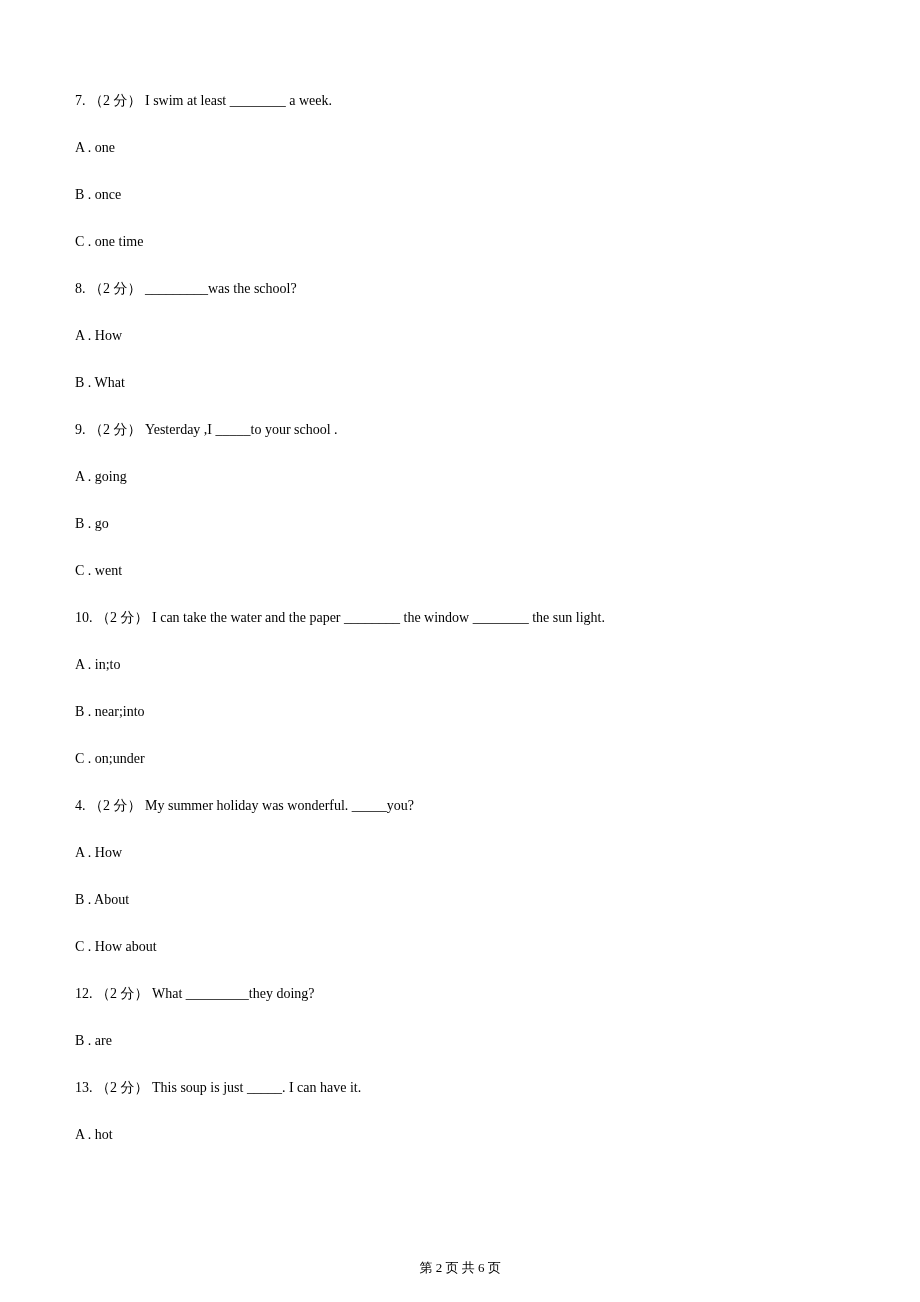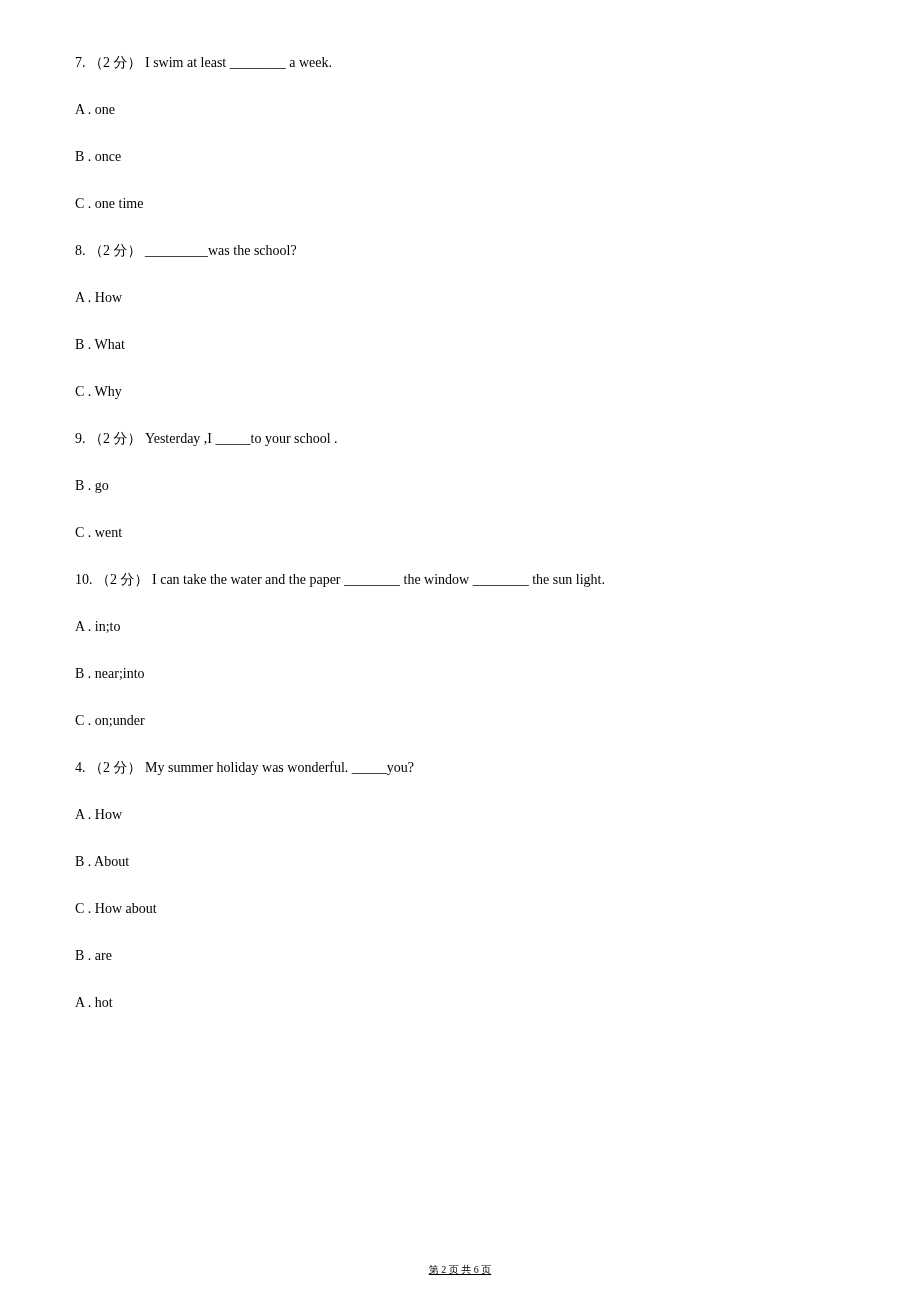--- a/index.html
+++ b/index.html
@@ -8,73 +8,78 @@
     background: #ffffff;
     font-family: "SimSun", "宋体", serif;
     font-size: 14px;
     color: #000000;
     width: 920px;
     height: 1302px;
     position: relative;
     line-height: 1.5;
   }
   .content {
-    padding: 52px 75px 0 75px;
+    padding: 90px 75px 0 75px;
   }
   .line {
     margin-bottom: 26px;
     white-space: nowrap;
   }
   .footer {
     position: absolute;
     bottom: 25px;
     width: 100%;
     text-align: center;
-    font-size: 10px;
-    text-decoration: underline;
+    font-size: 13px;
   }
 </style>
 </head>
 <body>
 
 <div class="content">
 
   <div class="line">
     <span>7. </span><span>（2 分）</span><span> I swim at least ________ a week.</span>
   </div>
   <div class="line">A . one</div>
   <div class="line">B . once</div>
   <div class="line">C . one time</div>
 
   <div class="line">
     <span>8. </span><span>（2 分）</span><span> _________was the school?</span>
   </div>
   <div class="line">A . How</div>
   <div class="line">B . What</div>
-  <div class="line">C . Why</div>
 
   <div class="line">
     <span>9. </span><span>（2 分）</span><span> Yesterday ,I _____to your school .</span>
   </div>
+  <div class="line">A . going</div>
   <div class="line">B . go</div>
   <div class="line">C . went</div>
 
   <div class="line">
     <span>10. </span><span>（2 分）</span><span> I can take the water and the paper ________ the window ________ the sun light.</span>
   </div>
   <div class="line">A . in;to</div>
   <div class="line">B . near;into</div>
   <div class="line">C . on;under</div>
 
   <div class="line">
     <span>4. </span><span>（2 分）</span><span> My summer holiday was wonderful. _____you?</span>
   </div>
   <div class="line">A . How</div>
   <div class="line">B . About</div>
   <div class="line">C . How about</div>
 
+  <div class="line">
+    <span>12. </span><span>（2 分）</span><span> What _________they doing?</span>
+  </div>
   <div class="line">B . are</div>
 
+  <div class="line">
+    <span>13. </span><span>（2 分）</span><span> This soup is just _____. I can have it.</span>
+  </div>
   <div class="line">A . hot</div>
 
 </div>
 
 <div class="footer">第 2 页 共 6 页</div>
 
 </body></html>

